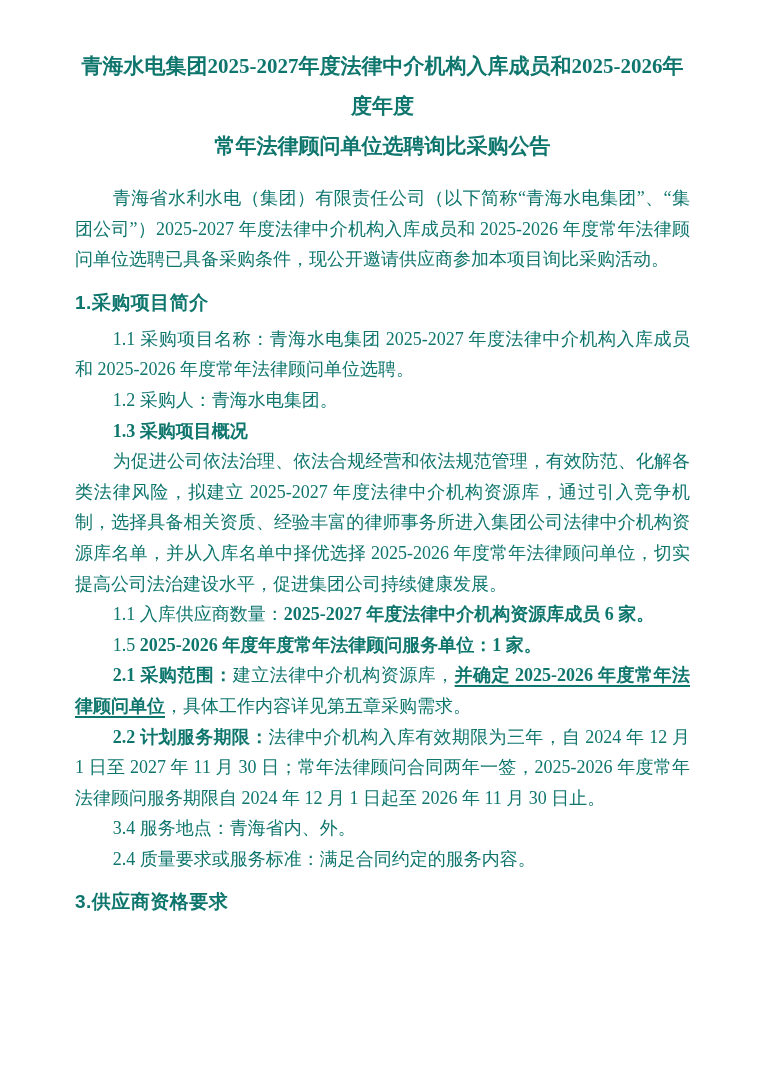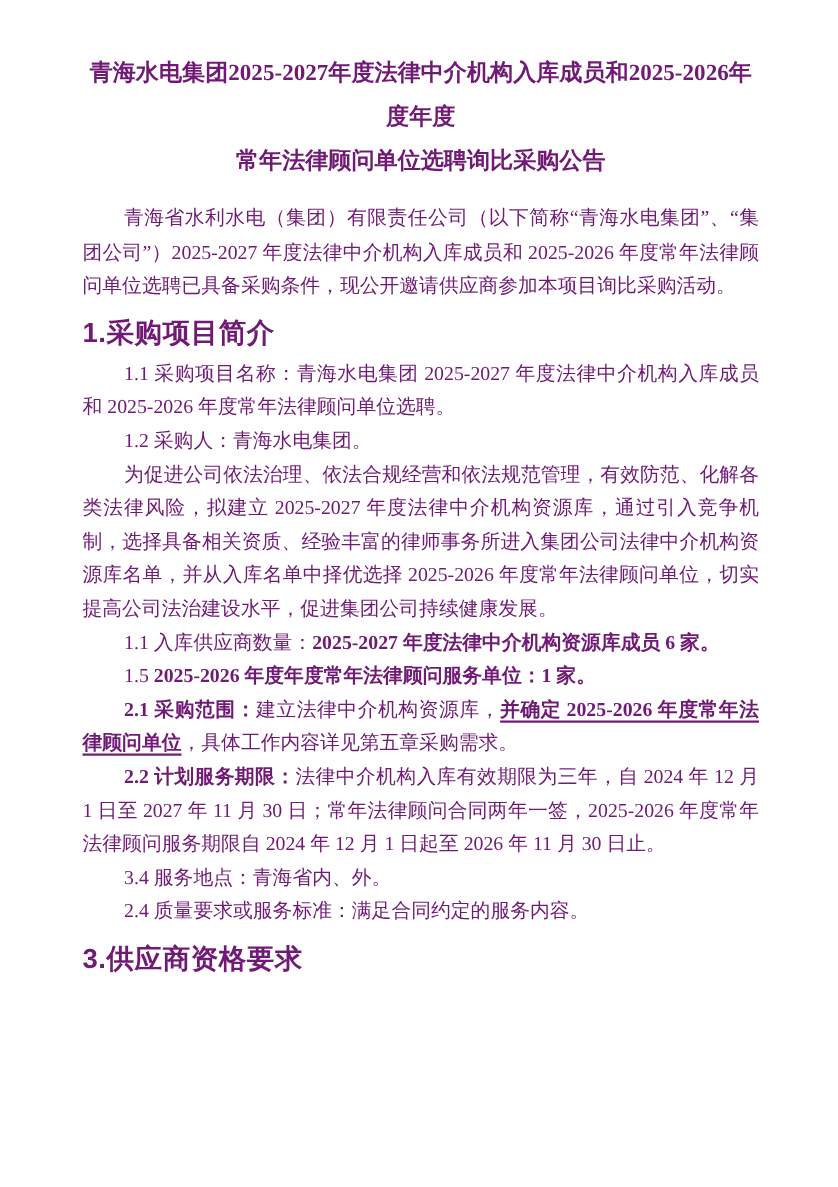--- a/index.html
+++ b/index.html
@@ -8,21 +8,21 @@
     background: #ffffff;
   }
   .page {
     position: relative;
     width: 762px;
     height: 1079px;
     margin: 0 auto;
     background: #ffffff;
     box-sizing: border-box;
     padding: 46px 72px 0 75px;
-    color: #701a75;
+    color: #0f766e;
     font-family: "Liberation Serif", "DejaVu Serif", serif;
     overflow: hidden;
   }
   .doc-title {
     margin: 0 0 17px 0;
     font-size: 21px;
     font-weight: bold;
     line-height: 40px;
     text-align: center;
     font-family: "Liberation Serif", "DejaVu Serif", serif;
@@ -47,21 +47,21 @@
   b, strong {
     font-weight: bold;
   }
   .u {
     text-decoration: underline;
     text-underline-offset: 4px;
     text-decoration-thickness: 1.5px;
   }
   h2.sec {
     margin: 13px 0 6px 0;
-    font-size: 25px;
+    font-size: 19px;
     line-height: 30px;
     font-weight: bold;
     font-family: "Liberation Sans", "DejaVu Sans", sans-serif;
     letter-spacing: 0.5px;
   }
 </style>
 </head>
 <body>
 
 <div class="page">
@@ -72,20 +72,21 @@
   </h1>
 
   <p class="body indent">青海省水利水电（集团）有限责任公司（以下简称“青海水电集团”、“集团公司”）2025-2027 年度法律中介机构入库成员和 2025-2026 年度常年法律顾问单位选聘已具备采购条件，现公开邀请供应商参加本项目询比采购活动。</p>
 
   <h2 class="sec">1.采购项目简介</h2>
 
   <p class="body indent">1.1 采购项目名称：青海水电集团 2025-2027 年度法律中介机构入库成员和 2025-2026 年度常年法律顾问单位选聘。</p>
 
   <p class="body indent">1.2 采购人：青海水电集团。</p>
 
+  <p class="body indent bold">1.3 采购项目概况</p>
 
   <p class="body indent">为促进公司依法治理、依法合规经营和依法规范管理，有效防范、化解各类法律风险，拟建立 2025-2027 年度法律中介机构资源库，通过引入竞争机制，选择具备相关资质、经验丰富的律师事务所进入集团公司法律中介机构资源库名单，并从入库名单中择优选择 2025-2026 年度常年法律顾问单位，切实提高公司法治建设水平，促进集团公司持续健康发展。</p>
 
   <p class="body indent"><span>1.1 入库供应商数量：</span><b>2025-2027 年度法律中介机构资源库成员 6 家。</b></p>
 
   <p class="body indent"><span>1.5 </span><b>2025-2026 年度年度常年法律顾问服务单位：1 家。</b></p>
 
 
   <p class="body indent"><b>2.1 采购范围：</b><span>建立法律中介机构资源库，</span><b class="u">并确定 2025-2026 年度常年法律顾问单位</b><span>，具体工作内容详见第五章采购需求。</span></p>
 

